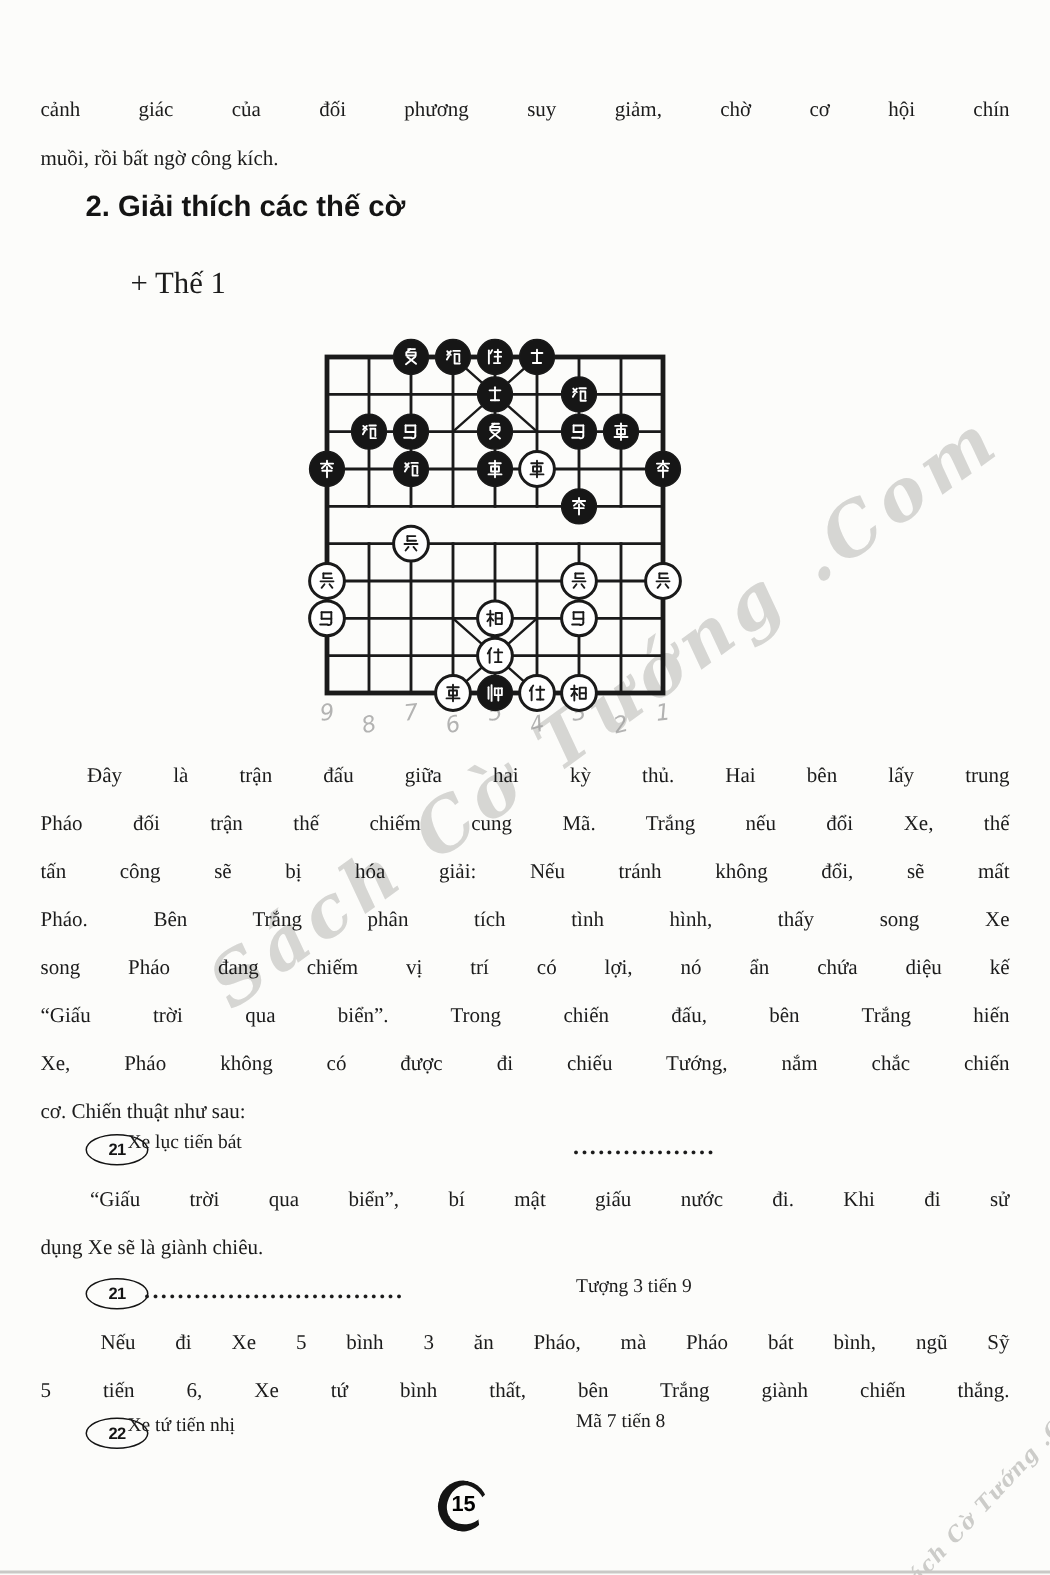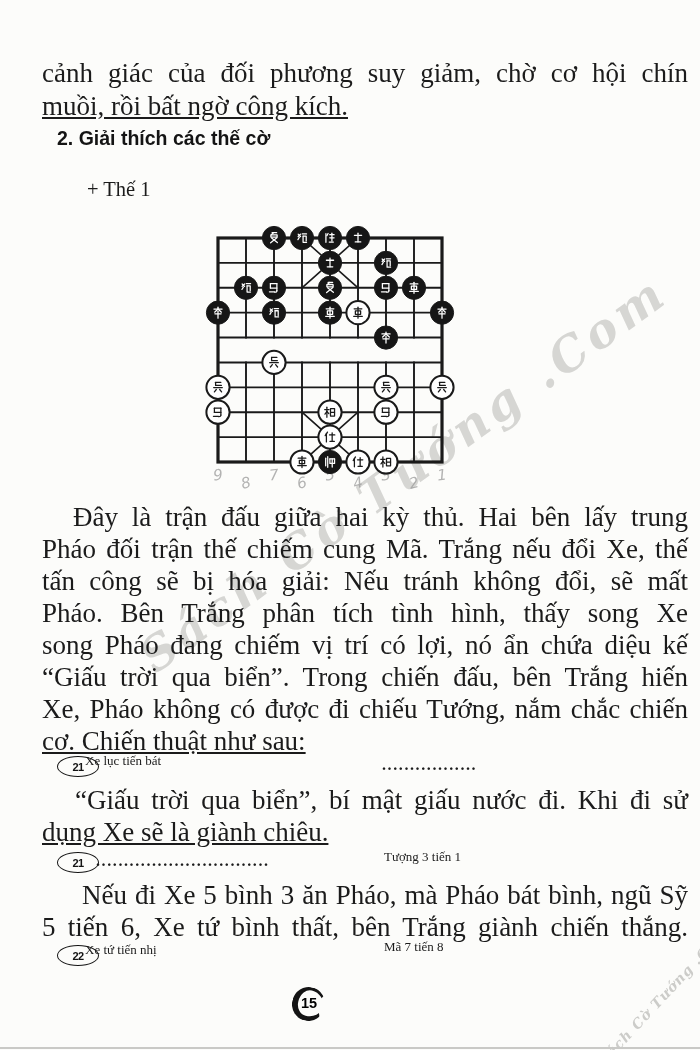--- a/index.html
+++ b/index.html
@@ -4,26 +4,26 @@
 <style>
   html,body{margin:0;padding:0;}
   body{
     width:700px;height:1050px;position:relative;overflow:hidden;
     background:#fcfcfa;
     font-family:"Liberation Serif", serif;
     color:#191919;
   }
   
   .tline{
-    position:absolute;left:42px;width:646px;
-    font-size:27px;line-height:27px;color:#1b1b1b;
+    position:absolute;left:27px;width:646px;
+    font-size:14px;line-height:27px;color:#1b1b1b;
     text-align:justify;text-align-last:justify;
     white-space:nowrap;z-index:3;
   }
-  .tline.lastline{text-align-last:left;white-space:normal;text-decoration:underline;}
+  .tline.lastline{text-align-last:left;white-space:normal;}
   .heading{
     position:absolute;left:57px;top:127px;
     font-family:"Liberation Sans", sans-serif;
     font-weight:bold;font-size:19.5px;color:#141414;z-index:3;
   }
   .subheading{
     position:absolute;left:47px;top:178px;
     font-size:20.5px;color:#1b1b1b;z-index:3;margin-left:40px;
   }
   
@@ -453,21 +453,21 @@
 </div>
 
 <div>
   <div class="tline" style="top:787px;text-indent:33px">“Giấu trời qua biển”, bí mật giấu nước đi. Khi đi sử</div>
   <div class="tline lastline" style="top:819px">dụng Xe sẽ là giành chiêu.</div>
 </div>
 
 <div>
   <span class="mnum" style="left:57px;top:852px">21</span>
   <span class="mtext mdots" style="left:96px;top:852px">...............................</span>
-  <span class="mtext" style="left:384px;top:849px">Tượng 3 tiến 1</span>
+  <span class="mtext" style="left:384px;top:849px">Tượng 3 tiến 9</span>
 </div>
 
 <div>
   <div class="tline" style="top:882px;text-indent:40px">Nếu đi Xe 5 bình 3 ăn Pháo, mà Pháo bát bình, ngũ Sỹ</div>
   <div class="tline" style="top:914px">5 tiến 6, Xe tứ bình thất, bên Trắng giành chiến  thắng.</div>
 </div>
 
 <div>
   <span class="mnum" style="left:57px;top:945px">22</span>
   <span class="mtext" style="left:85px;top:942px">Xe tứ tiến nhị</span>

